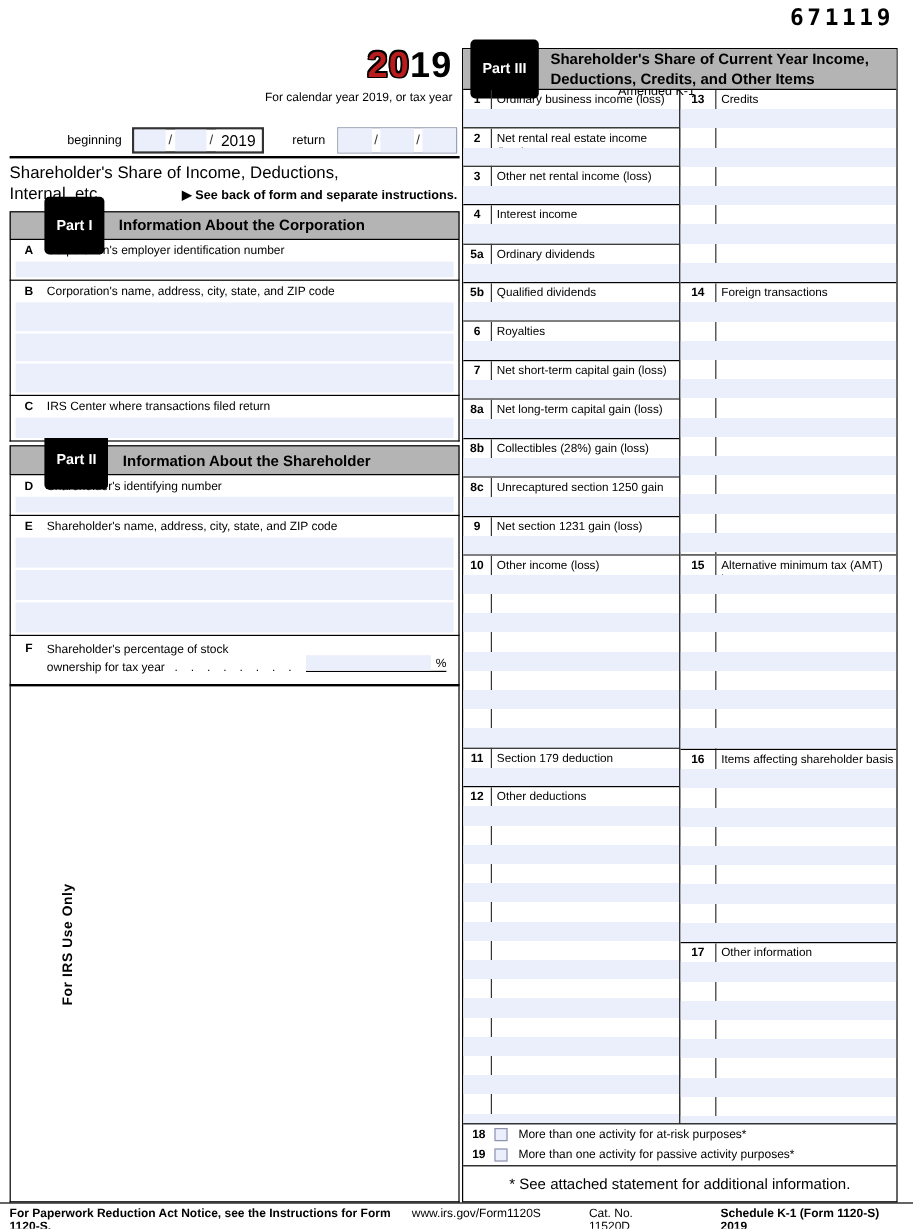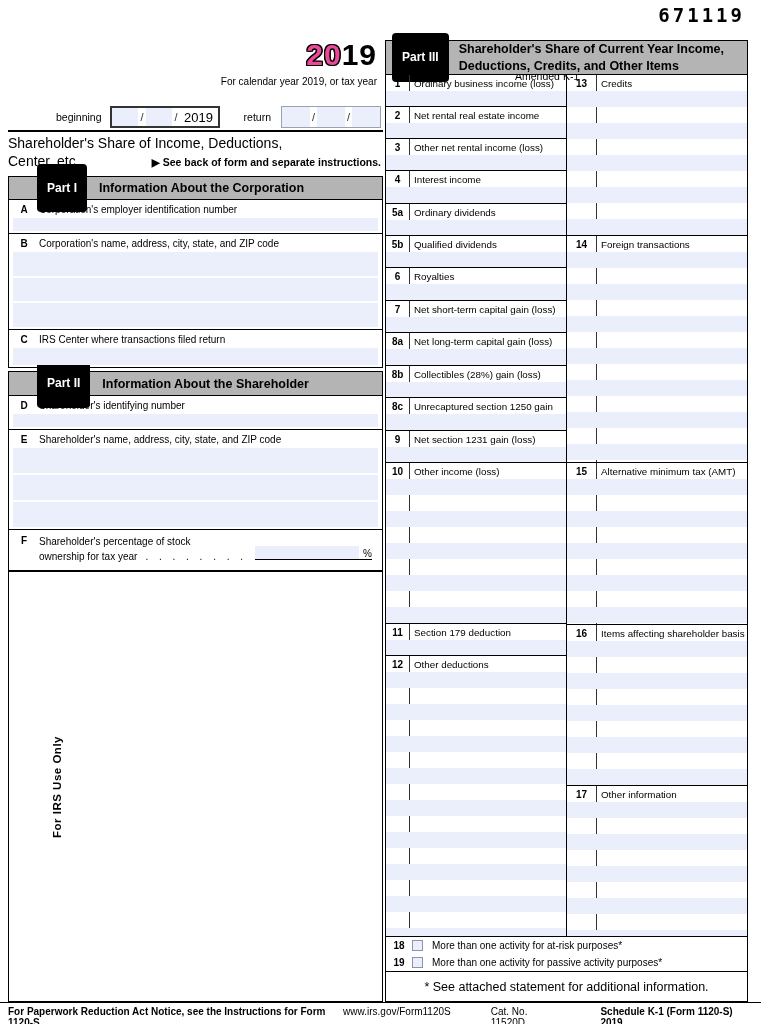--- a/index.html
+++ b/index.html
@@ -32,21 +32,21 @@
   .omb{margin-left:auto;font-size:10.5px;}
   
   .leftpanel{position:absolute;left:8px;top:40px;width:375px;}
   .lp-head{display:flex;height:64px;}
   .lp-head .idblock{width:200px;}
   .t-sched{font-size:15px;font-weight:bold;line-height:1.15;}
   .t-dept{font-size:9.5px;line-height:1.25;margin-top:5px;}
   .lp-head .yearblock{flex:1;text-align:right;padding-right:6px;}
   .year{font-size:30px;font-weight:bold;letter-spacing:1px;line-height:1;}
   .year .outline{
-    color:#ec4899;
+    color:#b91c1c;
     text-shadow:-1.2px -1.2px 0 #000,1.2px -1.2px 0 #000,-1.2px 1.2px 0 #000,
       1.2px 1.2px 0 #000,-1.2px 0 0 #000,1.2px 0 0 #000,0 -1.2px 0 #000,0 1.2px 0 #000;
   }
   .calyear{font-size:10px;margin-top:6px;}
   .daterow{height:26px;display:flex;align-items:center;font-size:10.5px;padding-left:48px;}
   .date-box{display:flex;align-items:center;height:22px;margin-left:8px;font-size:11px;}
   .db-begin{width:110px;border:2px solid #333;}
   .db-end{width:100px;border:1.5px solid #9aa0b5;margin-left:10px;}
   .seg{background:var(--blue);align-self:stretch;flex:1;}
   .seg-year{flex:0 0 38px;display:flex;align-items:center;justify-content:center;
@@ -167,21 +167,21 @@
       <span class="slash">/</span>
       <span class="seg"></span>
     </div>
   </div>
 
   <div class="thickrule"></div>
 
   <div class="maintitle">
     <div class="mt-line">Shareholder's Share of Income, Deductions,</div>
     <div class="mt-row2">
-      <span class="mt-line">Center, etc.</span>
+      <span class="mt-line">Internal, etc.</span>
       <span class="seeback">▶ See back of form and separate instructions.</span>
     </div>
   </div>
 
   <div class="partbar">
     <span class="badge">Part I</span>
     <span class="bartitle">Information About the Corporation</span>
   </div>
 
   <div class="sect" style="height:34px;">

